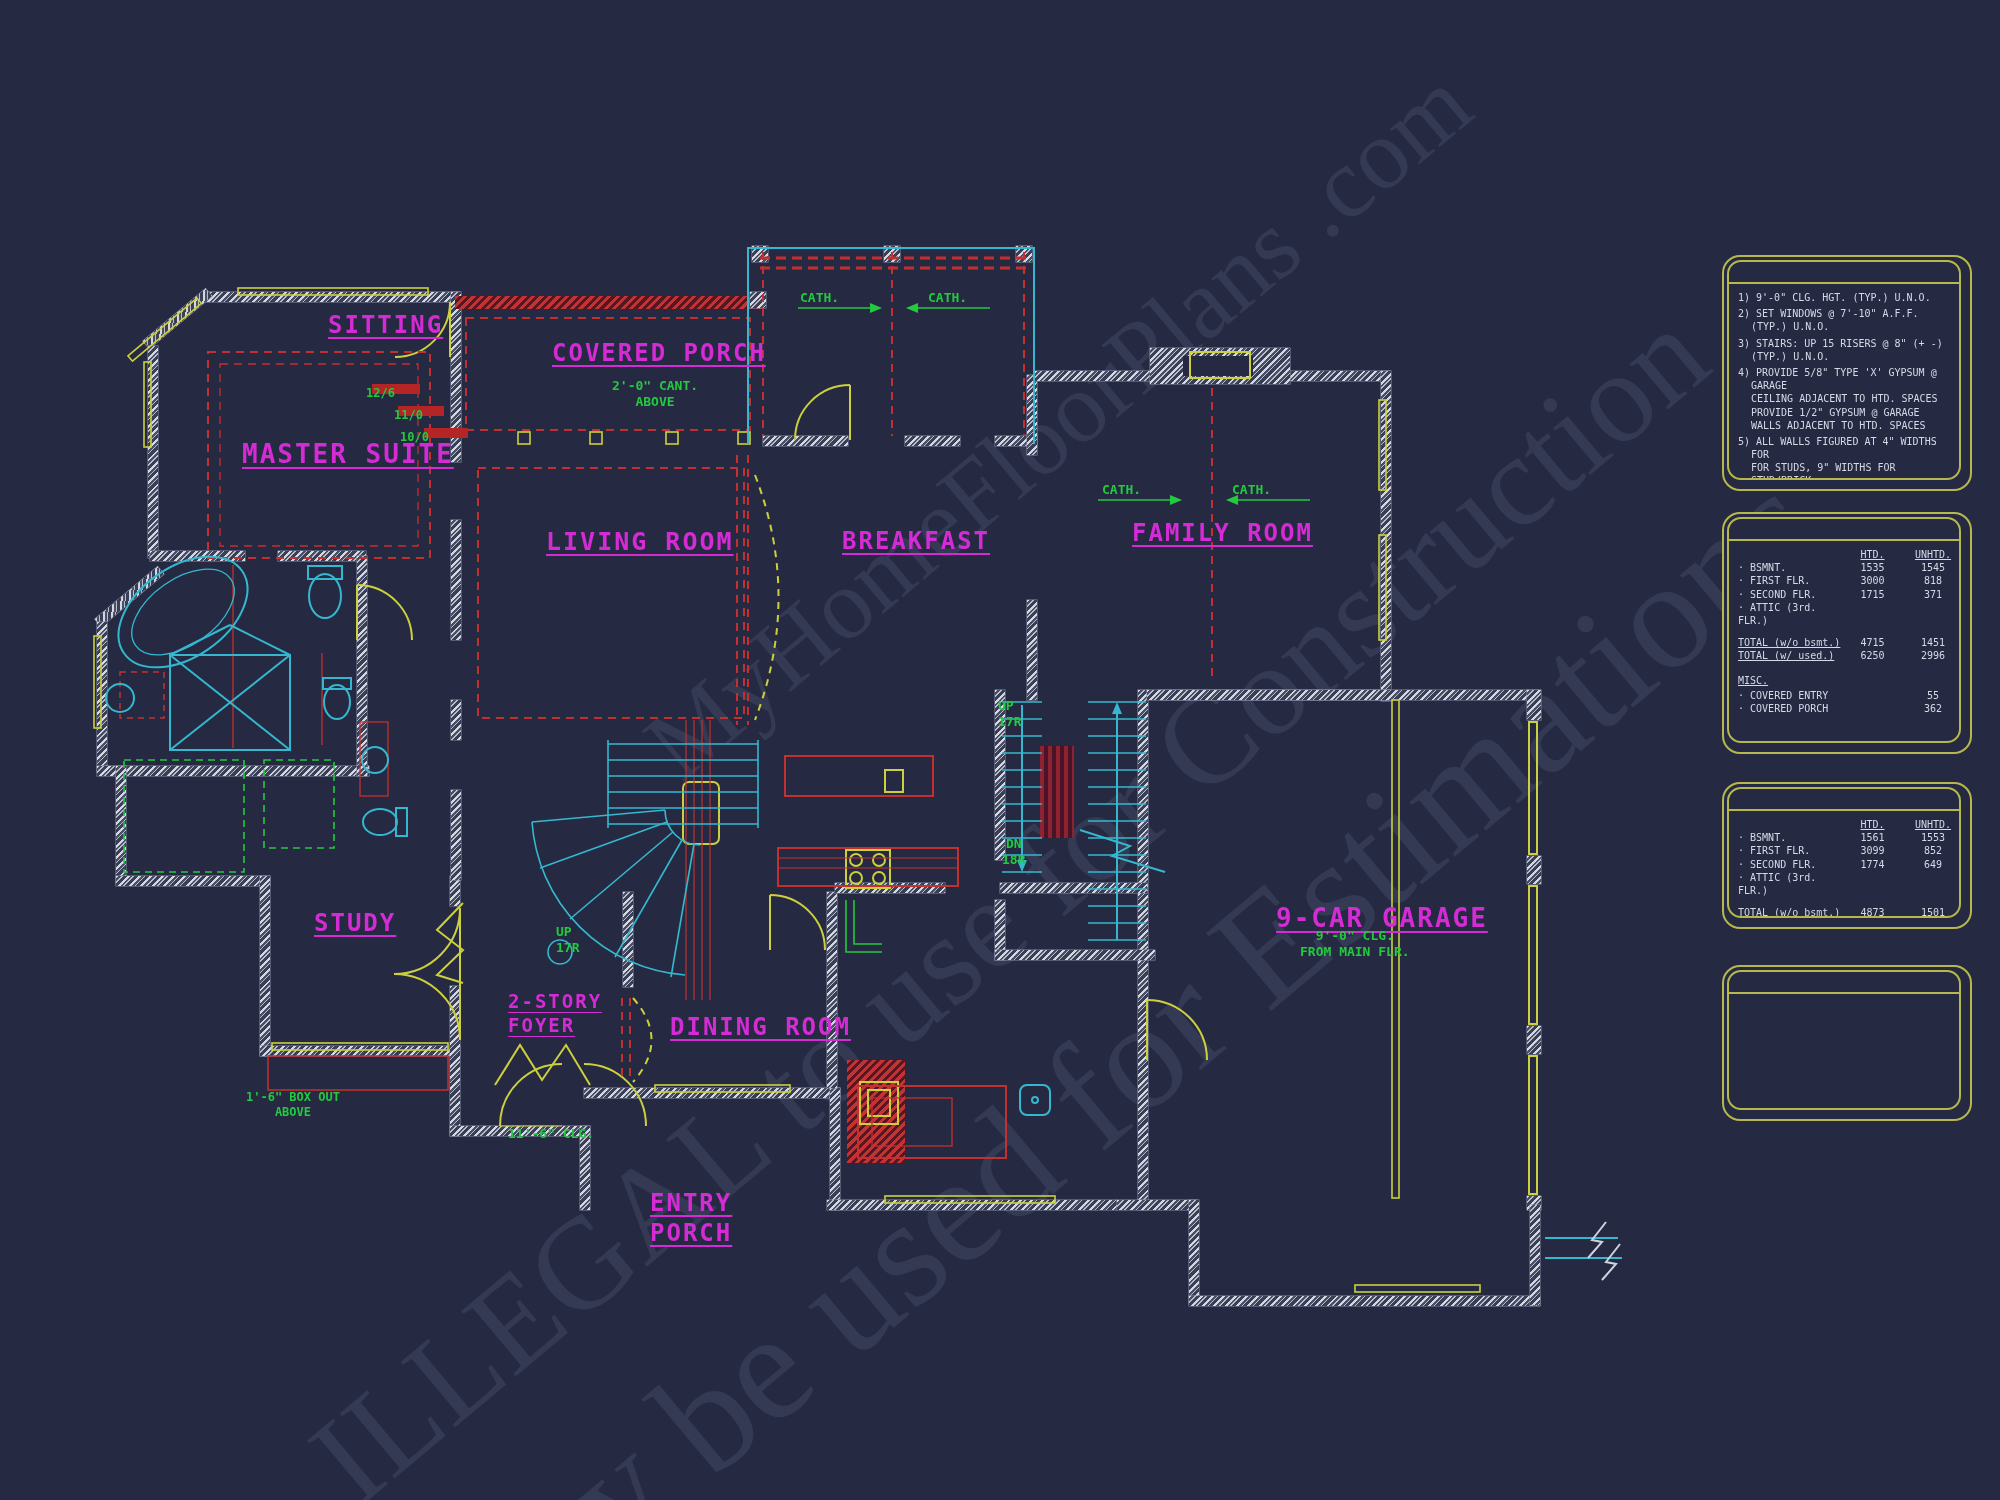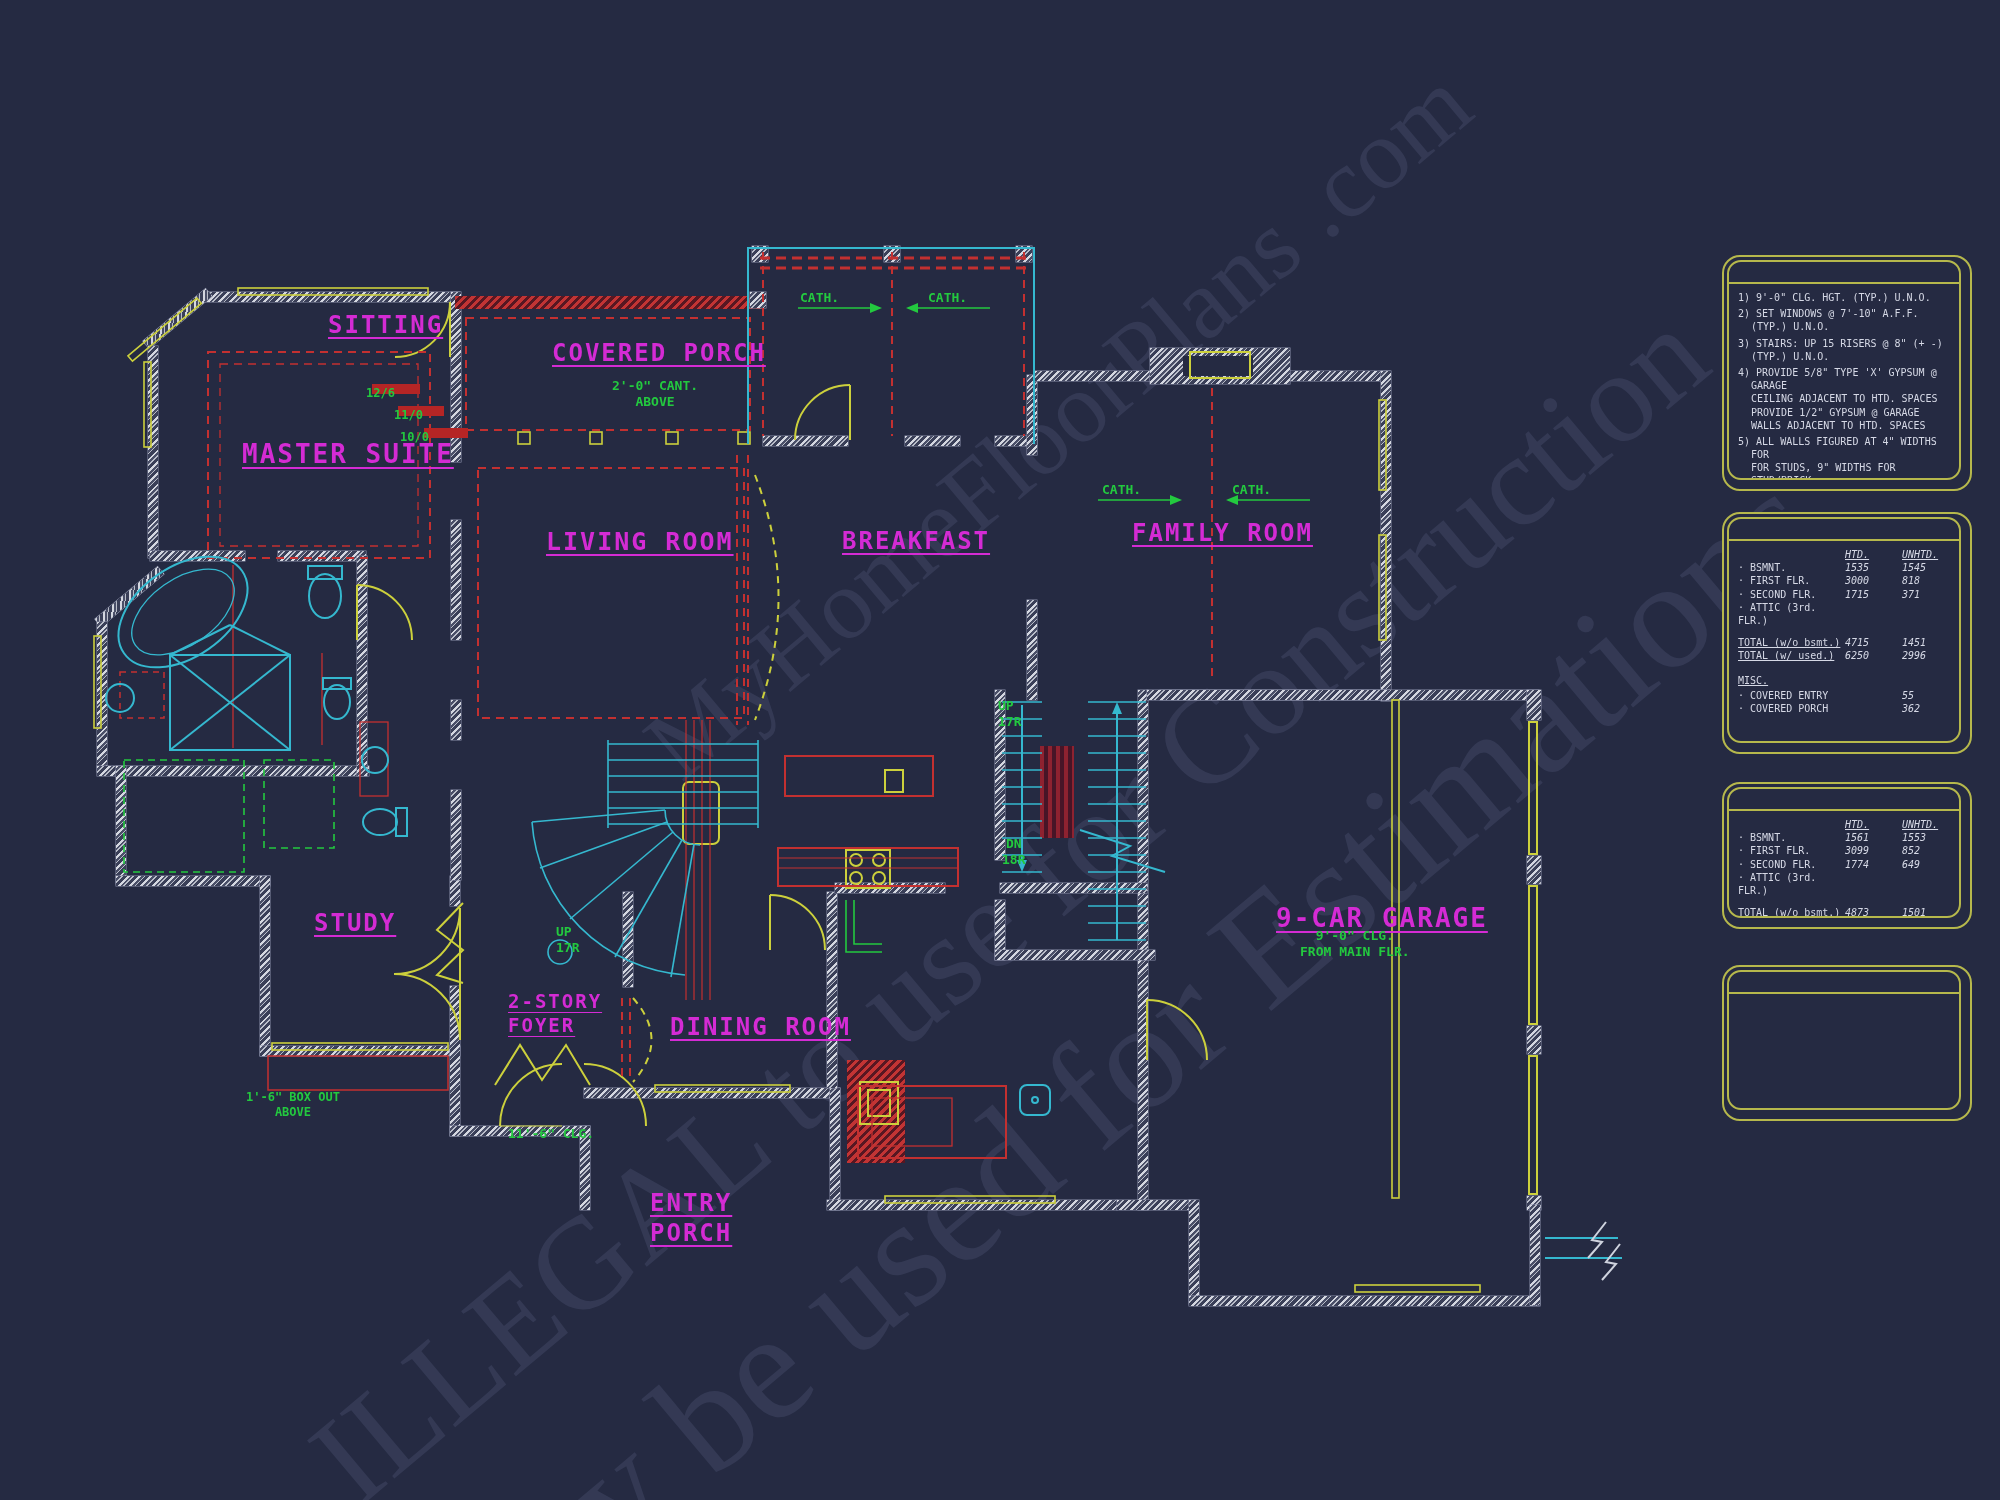--- a/index.html
+++ b/index.html
@@ -23,21 +23,21 @@
   .panelcol{position:absolute;z-index:3;}
   .panel{position:absolute;left:1722px;width:246px;border:2px solid #b6b84c;border-radius:18px;background:#252a42;}
   .panel .inner{position:absolute;inset:3px 9px 9px 3px;border:2px solid #b6b84c;border-radius:14px;display:flex;flex-direction:column;}
   .panel .hdr{height:20px;border-bottom:2px solid #b6b84c;flex:0 0 auto;}
   .panel .content{flex:1;padding:7px 9px;color:#d6d9e6;font-size:10px;line-height:1.32;overflow:hidden;}
   .note{white-space:pre-line;padding-left:13px;text-indent:-13px;margin-bottom:3px;}
   .codetext{white-space:pre-line;font-size:10px;line-height:1.5;}
   .tbl{width:100%;font-size:10px;}
   .trow{display:grid;grid-template-columns:105px 55px 62px;column-gap:2px;}
   .th{text-decoration:underline;}
-  .td{text-align:left;font-style:italic;}
+  .td{text-align:center;}
   .tl::before{content:"· ";}
   .tlu{text-decoration:underline;}
   .sp{height:9px;}
   .misc{text-decoration:underline;margin:2px 0;}
 </style>
 </head>
 <body>
 
 <div class="canvas">
 

